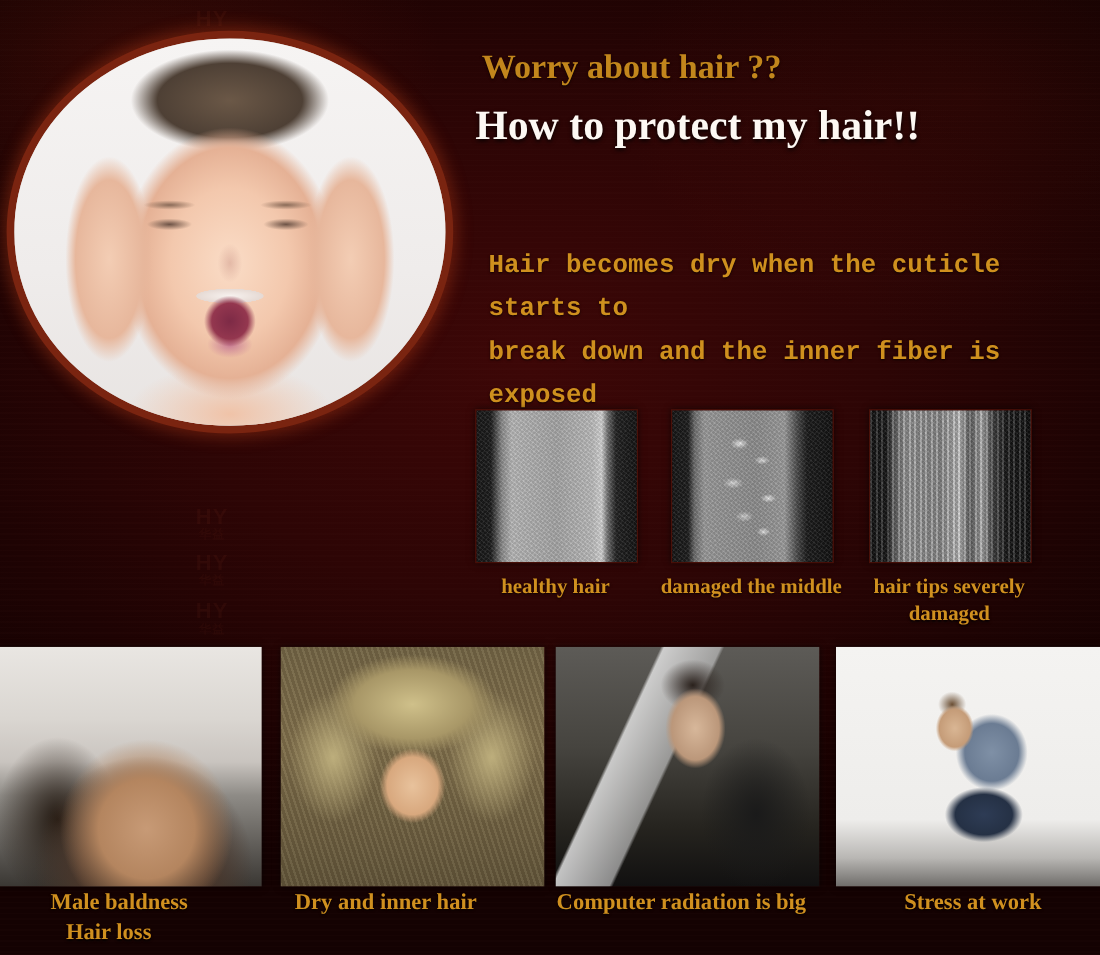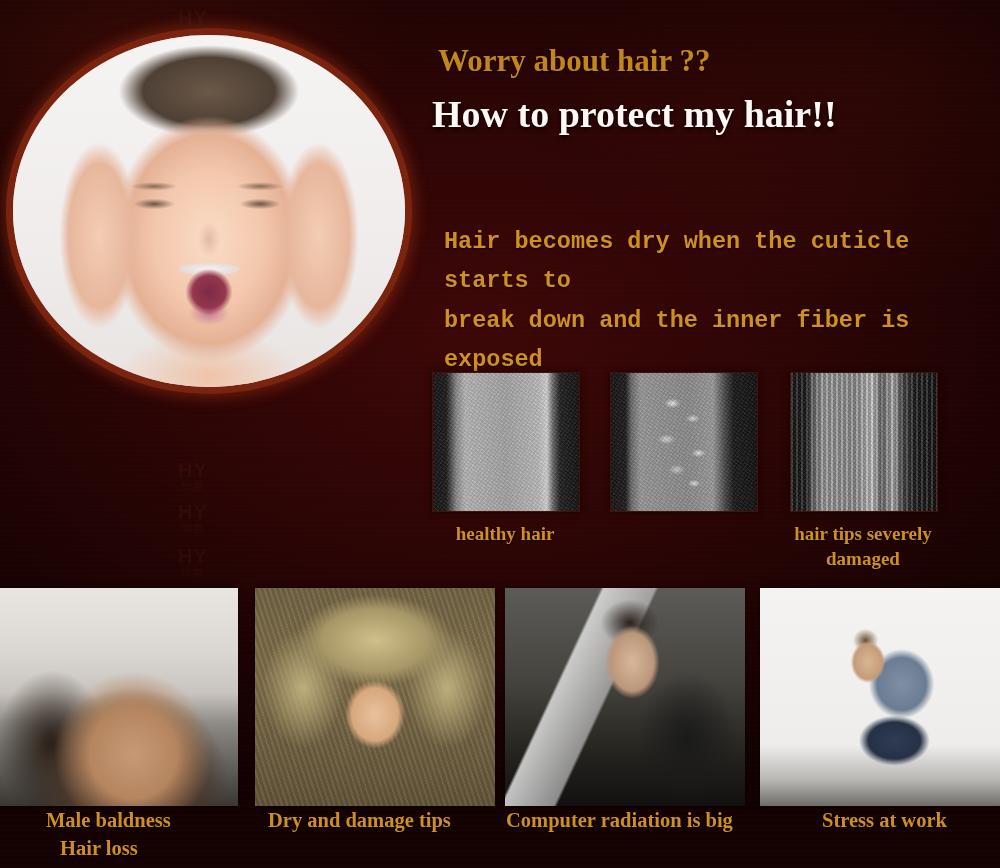--- a/index.html
+++ b/index.html
@@ -350,20 +350,21 @@
       <div class="micro-img healthy">
         <div class="micro-grain"></div>
       </div>
       <div class="micro-caption">healthy hair</div>
     </div>
 
     <div class="micro-item m1">
       <div class="micro-img damaged">
         <div class="micro-grain"></div>
       </div>
+      <div class="micro-caption">damaged the middle</div>
     </div>
 
     <div class="micro-item m2">
       <div class="micro-img tips">
         <div class="micro-grain"></div>
       </div>
       <div class="micro-caption">hair tips severely damaged</div>
     </div>
 
   </div>
@@ -382,21 +383,21 @@
       <div class="photo-art art-stress"></div>
     </div>
   </div>
 
   <div class="caption-row">
     <div class="bottom-caption c0">
       <span>Male baldness</span>
       <span class="line2">Hair loss</span>
     </div>
     <div class="bottom-caption c1">
-      <span>Dry and damage tips</span>
+      <span>Dry and inner hair</span>
     </div>
     <div class="bottom-caption c3">
       <span>Stress at work</span>
     </div>
     <div class="bottom-caption c2">
       <span>Computer radiation is big</span>
     </div>
   </div>
 
 </div>

